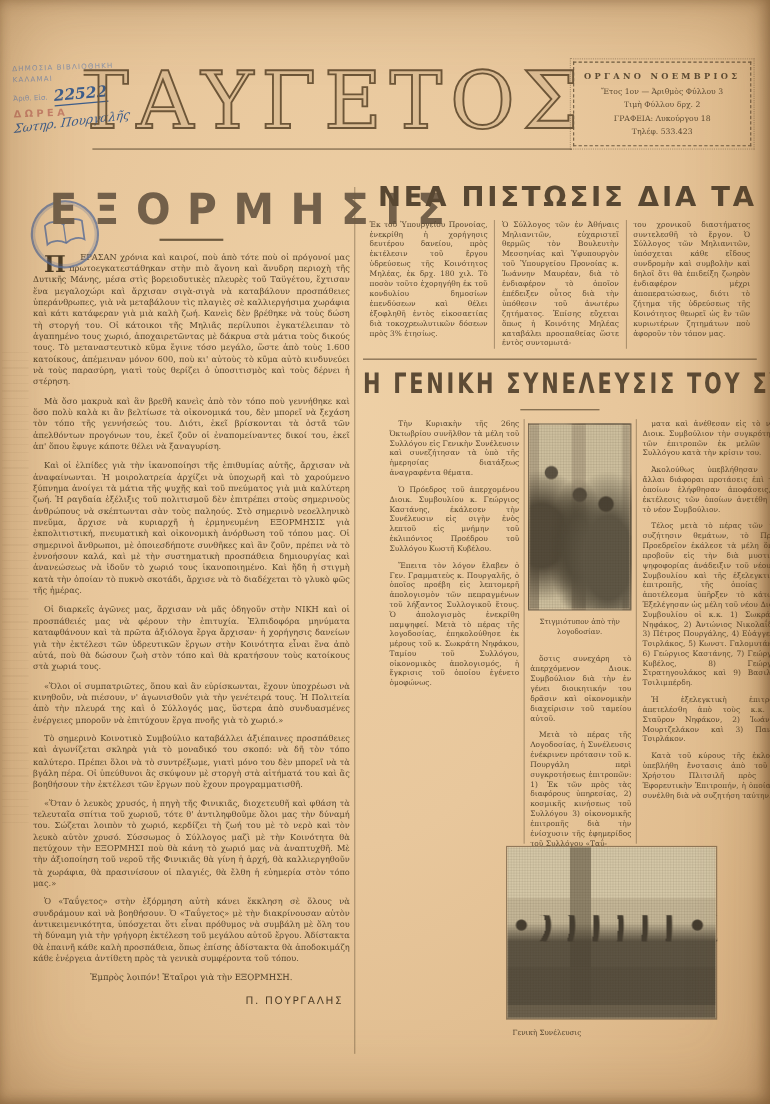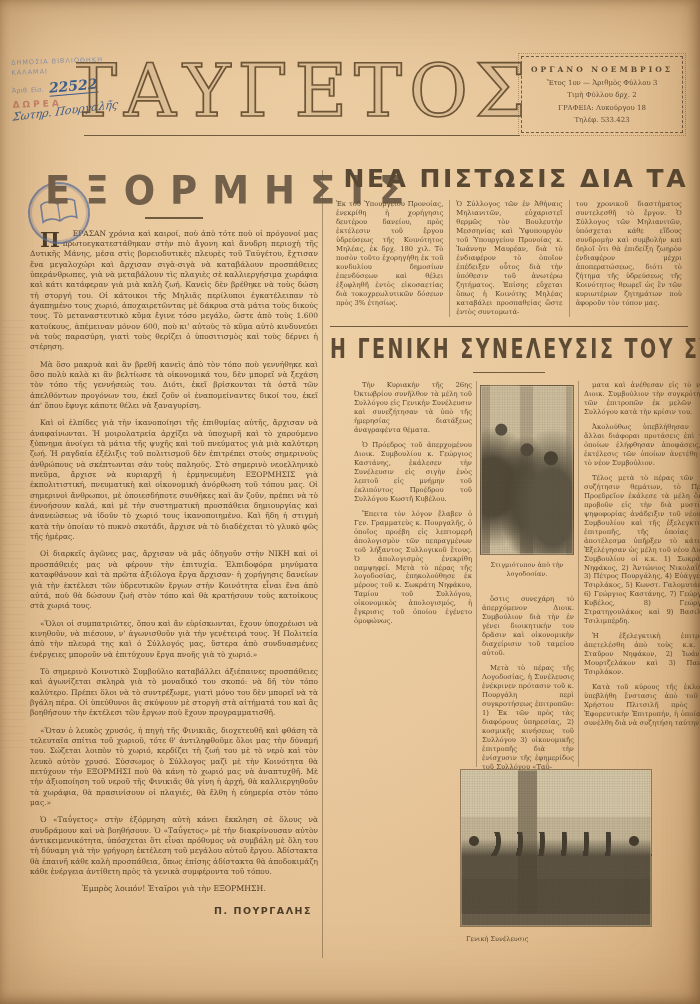--- a/index.html
+++ b/index.html
@@ -45,21 +45,21 @@
   .lead-title{
     font-family:"DejaVu Sans",sans-serif;font-weight:bold;font-size:37px;letter-spacing:15px;
     color:#73604a;text-indent:15px;transform:scaleY(1.05);transform-origin:top;
   }
   .lead-underline{width:58px;height:1.5px;background:#6f5b40;margin:6px auto 10px;}
   .lead-body{font-size:7.5px;line-height:1.38;text-align:justify;color:#55442d;}
   .lead-body p{margin:0 0 7px;text-indent:10px;}
   .dropcap{float:left;font-family:"DejaVu Serif",serif;font-weight:bold;font-size:21px;line-height:.85;
     padding:2px 3px 0 0;color:#4d3d27;}
   .closing{font-size:7.8px;margin:4px 0 0 52px;color:#4d3d27;}
-  .byline{text-align:right;font-family:"DejaVu Sans",sans-serif;font-weight:bold;font-size:9.5px;
+  .byline{text-align:right;font-family:"DejaVu Sans",sans-serif;font-weight:normal;font-size:9.5px;
     letter-spacing:1.5px;margin-top:12px;padding-right:6px;color:#4d3d27;}
   
   .main-divider{position:absolute;left:322px;top:170px;width:1px;height:788px;background:rgba(111,91,64,.55);}
   .ghost-strip{position:absolute;left:2px;top:320px;width:24px;height:430px;opacity:.5;
     background:repeating-linear-gradient(180deg, rgba(122,94,60,.14) 0 1px, transparent 1px 7px);}
   
   .right-half{position:absolute;left:330px;top:166px;width:358px;}
   .news-title1{font-family:"DejaVu Sans",sans-serif;font-weight:bold;font-size:25px;letter-spacing:2.5px;
     color:#584732;line-height:1.0;padding-left:4px;text-align:right;}
   .news-title2{font-family:"DejaVu Sans",sans-serif;font-weight:bold;font-size:19.5px;letter-spacing:2px;

